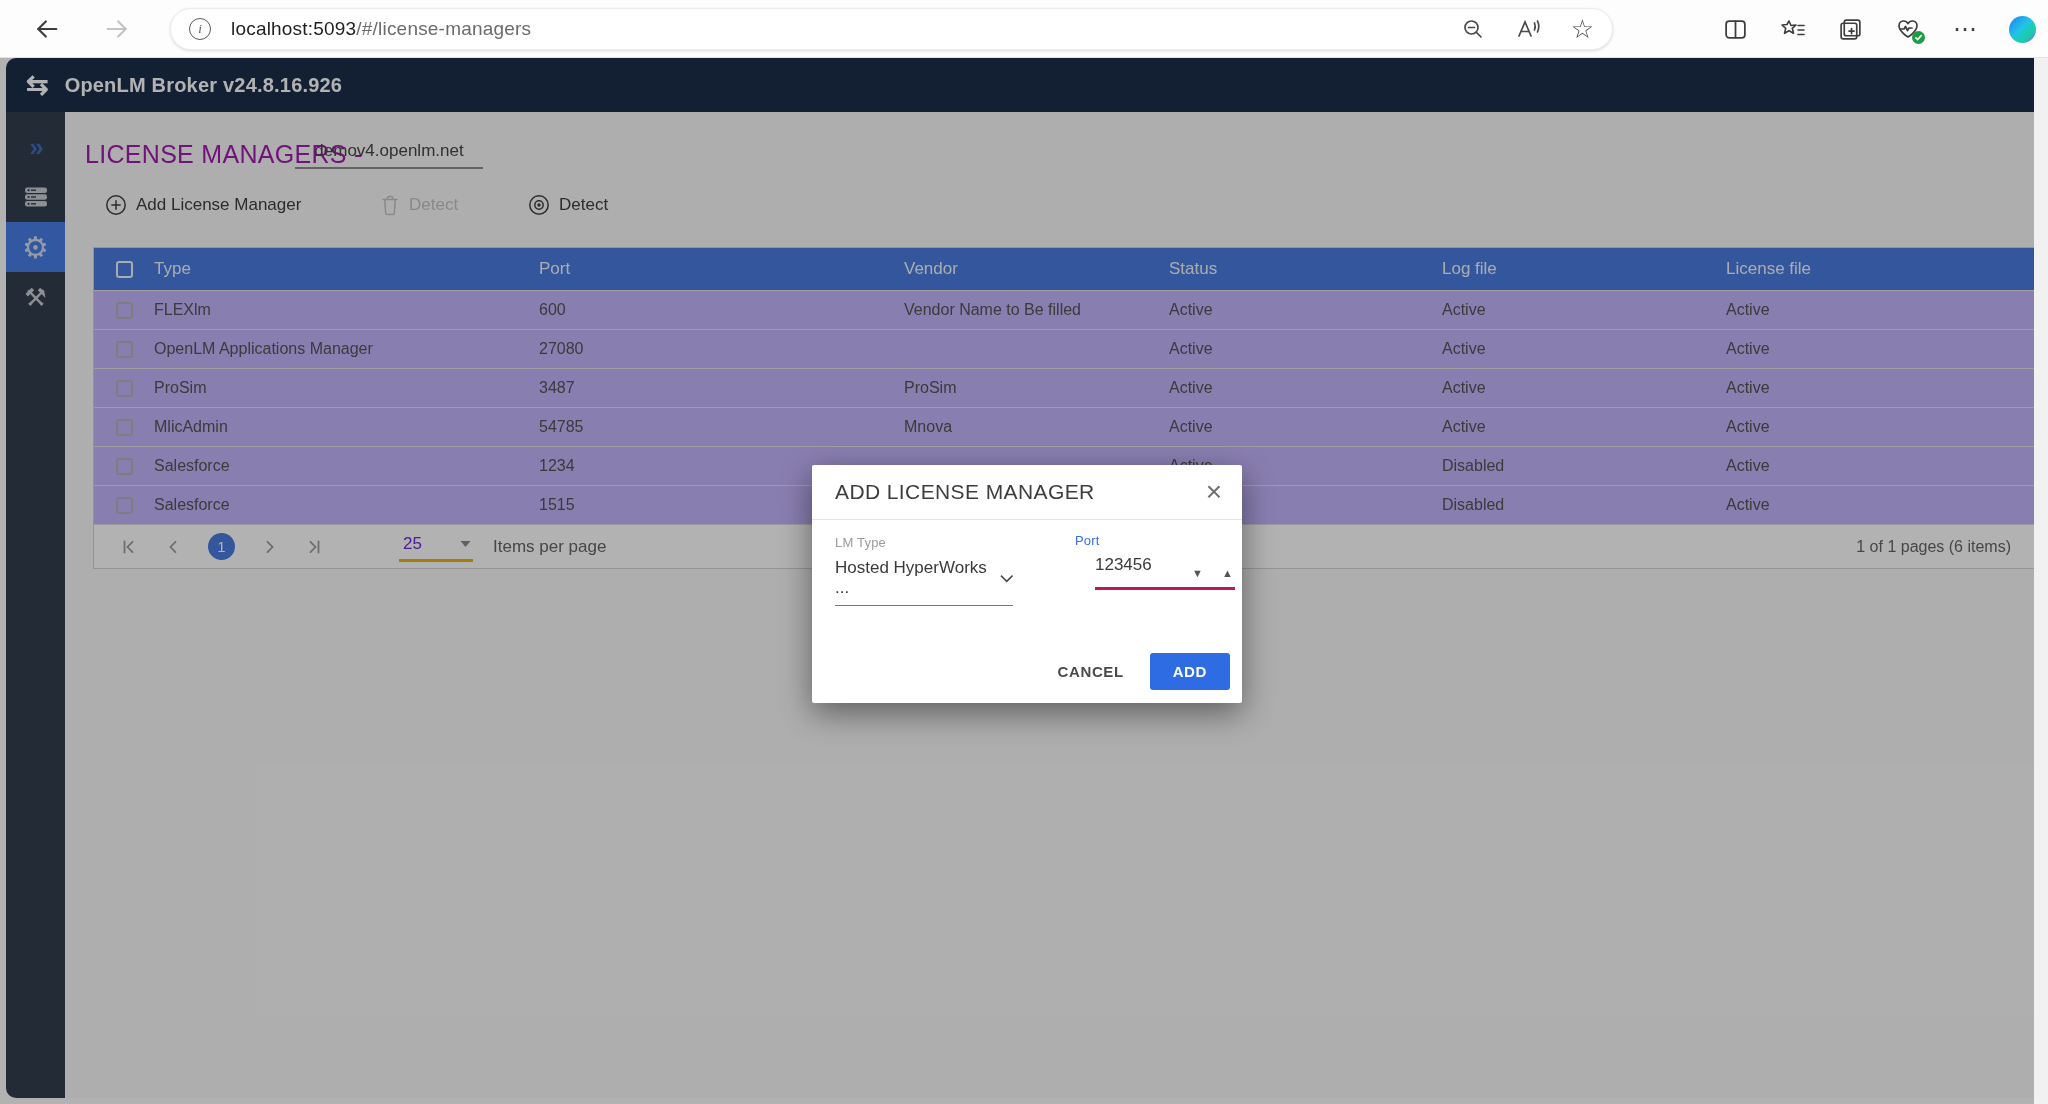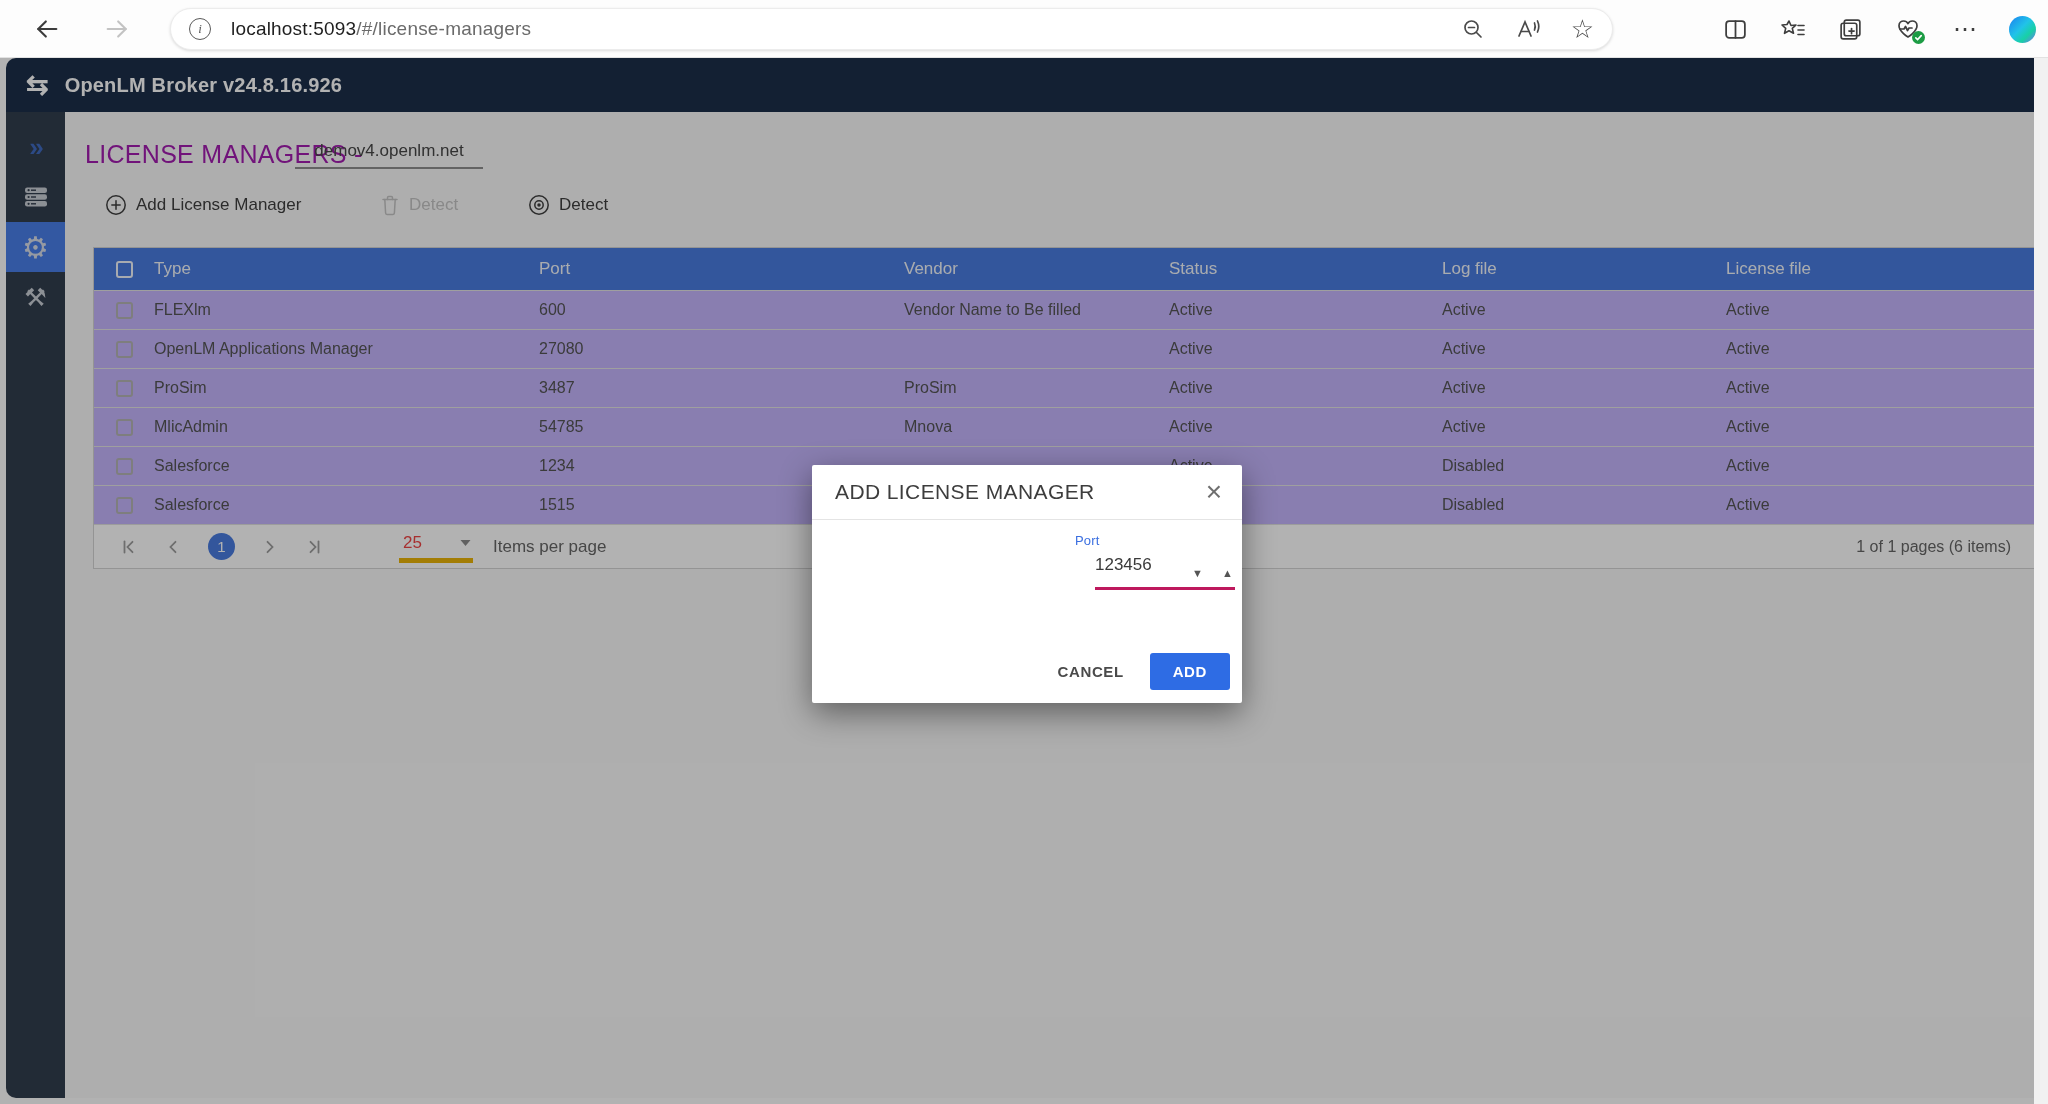--- a/index.html
+++ b/index.html
@@ -90,23 +90,23 @@
   .cb { width:17px; height:17px; border:2px solid #b5b5b5; border-radius:3px; background:transparent; }
   .t-head .cb { border-color:rgba(255,255,255,.92); }
 
   .pager {
     height:44px; border-top:1px solid #e0e0e0; background:#ffffff;
     display:flex; align-items:center; padding:0 26px; color:#666666;
   }
   .pg-ic { margin-right:26px; display:flex; align-items:center; }
   .pg-num { width:27px; height:27px; border-radius:50%; background:#4a7ce0; color:#fff;
     display:flex; align-items:center; justify-content:center; font-size:15px; margin-right:26px; }
-  .page-size { margin-left:50px; width:74px; border-bottom:5px solid #eab308;
+  .page-size { margin-left:50px; width:74px; border-bottom:3px solid #eab308;
     display:flex; align-items:center; justify-content:space-between;
-    font-size:17px; color:#ef4444; padding:3px 2px 5px 4px; }
+    font-size:17px; color:#6d28d9; padding:3px 2px 5px 4px; }
   .pg-label { margin-left:20px; font-size:17px; }
   .pg-summary { margin-left:auto; font-size:16px; }
 
   
   .backdrop { position:absolute; left:0; top:58px; width:2034px; height:1046px;
     background:rgba(0,0,0,.30); z-index:50; }
   .scrollbar { position:absolute; right:0; top:58px; width:14px; height:1046px;
     background:#f1f1f1; z-index:60; }
 
   
@@ -410,20 +410,29 @@
 
 <div class="backdrop"></div>
 <div class="scrollbar"></div>
 
 <div class="modal">
   <div class="modal-head">
     <span class="modal-title">ADD LICENSE MANAGER</span>
     <span class="modal-close">×</span>
   </div>
 
+  <div class="field-lm">
+    <div class="f-label">LM Type</div>
+    <div class="lm-value-row">
+      <span class="lm-value">Hosted HyperWorks ...</span>
+      <svg width="14" height="9" viewBox="0 0 14 9" fill="none" stroke="#4a4a4a" stroke-width="1.6">
+          <path d="m1 1.5 6 6 6-6"></path>
+        </svg>
+    </div>
+  </div>
 
   <div class="field-port">
     <div class="f-label blue">Port</div>
     <div class="port-row">
       <input class="port-input" value="123456" style="">
       <span class="spin down">▼</span>
       <span class="spin up">▲</span>
     </div>
   </div>
 

